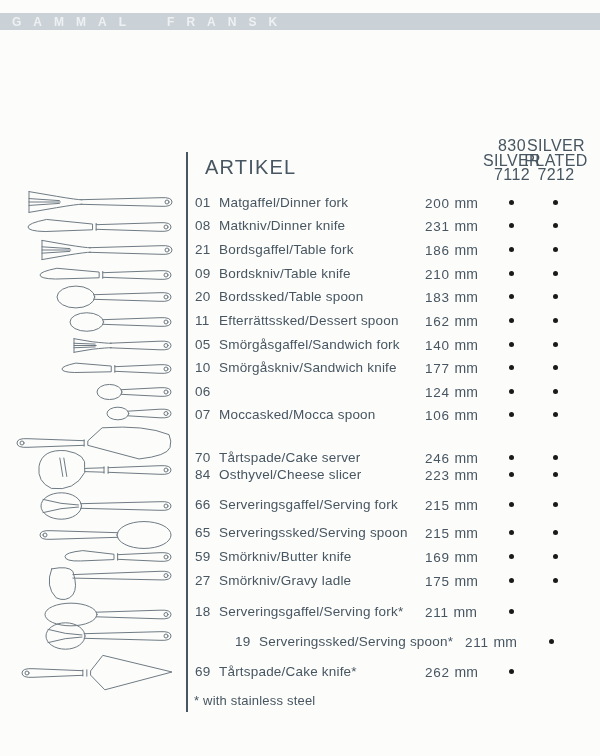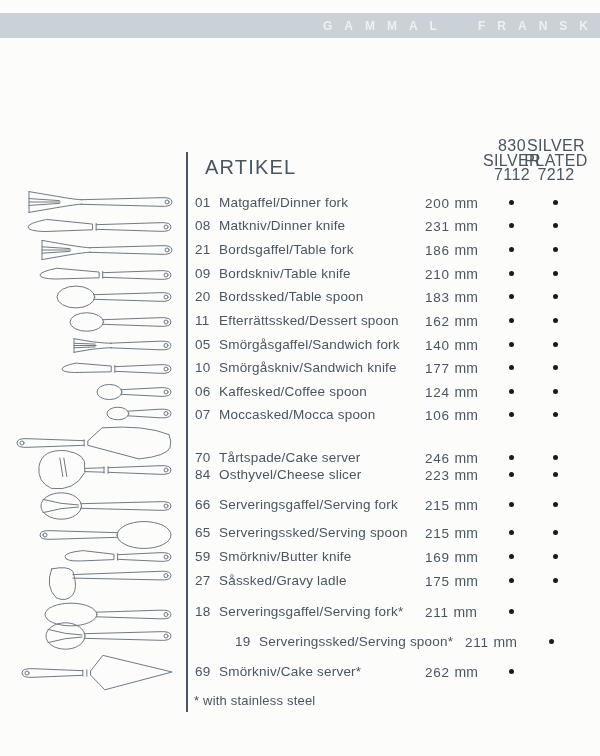--- a/index.html
+++ b/index.html
@@ -3,22 +3,22 @@
 <meta charset="utf-8">
 <style>
   *{box-sizing:border-box;margin:0;padding:0}
   html,body{width:600px;height:756px}
   body{
     position:relative;overflow:hidden;
     background:var(--bg,#fcfcfa);
     font-family:"Liberation Sans",sans-serif;
     color:var(--ink,#475661);
   }
-  .banner{position:absolute;left:0;top:13px;width:600px;height:25px;
-    background:var(--band,#cad1d7);display:flex;align-items:center;justify-content:flex-end}
+  .banner{position:absolute;left:0;top:13px;width:600px;height:17px;
+    background:var(--band,#cad1d7);display:flex;align-items:center;justify-content:flex-start}
   .banner-text{font-size:12px;font-weight:700;letter-spacing:12px;word-spacing:14px;
     color:var(--bandtx,#eef1f3);white-space:nowrap;text-indent:12px}
   .vrule{position:absolute;left:186px;top:152px;width:2px;height:560px;background:var(--ink,#475661)}
   .artikel{position:absolute;left:205px;top:156px;font-size:20px;letter-spacing:1.2px}
   .colhead{position:absolute;top:139px;transform:translateX(-50%);
     text-align:center;font-size:16px;line-height:14.5px;letter-spacing:.4px;white-space:nowrap}
   #ch1{left:512px}
   #ch2{left:556px}
   .row{position:absolute;left:0;width:600px;height:16px;font-size:13.5px;letter-spacing:.2px}
   .row .no{position:absolute;left:195px}
@@ -109,21 +109,20 @@
     </div>
     <div class="row" style="top: 360px;">
       <span class="no">10</span>
       <span class="nm">Smörgåskniv/Sandwich knife</span>
       <span class="sz">177 <span class="unit">mm</span></span>
       <span class="dot d1"></span>
       <span class="dot d2"></span>
     </div>
     <div class="row" style="top: 384px;">
       <span class="no">06</span>
-      <span class="nm">Kaffesked/Coffee spoon</span>
       <span class="sz">124 <span class="unit">mm</span></span>
       <span class="dot d1"></span>
       <span class="dot d2"></span>
     </div>
     <div class="row" style="top: 407px;">
       <span class="no">07</span>
       <span class="nm">Moccasked/Mocca spoon</span>
       <span class="sz">106 <span class="unit">mm</span></span>
       <span class="dot d1"></span>
       <span class="dot d2"></span>
@@ -158,40 +157,40 @@
     </div>
     <div class="row" style="top: 549px;">
       <span class="no">59</span>
       <span class="nm">Smörkniv/Butter knife</span>
       <span class="sz">169 <span class="unit">mm</span></span>
       <span class="dot d1"></span>
       <span class="dot d2"></span>
     </div>
     <div class="row" style="top: 573px;">
       <span class="no">27</span>
-      <span class="nm">Såssked/Gravy ladle</span>
+      <span class="nm">Smörkniv/Gravy ladle</span>
       <span class="sz">175 <span class="unit">mm</span></span>
       <span class="dot d1"></span>
       <span class="dot d2"></span>
     </div>
     <div class="row" style="top: 604px;">
       <span class="no">18</span>
       <span class="nm">Serveringsgaffel/Serving fork*</span>
       <span class="sz">211 <span class="unit">mm</span></span>
       <span class="dot d1"></span>
     </div>
     <div class="row" style="top: 634px; margin-left: 40px;">
       <span class="no">19</span>
       <span class="nm">Serveringssked/Serving spoon*</span>
       <span class="sz">211 <span class="unit">mm</span></span>
       <span class="dot d1"></span>
     </div>
     <div class="row" style="top: 664px;">
       <span class="no">69</span>
-      <span class="nm">Smörkniv/Cake server*</span>
+      <span class="nm">Tårtspade/Cake knife*</span>
       <span class="sz">262 <span class="unit">mm</span></span>
       <span class="dot d1"></span>
     </div>
   </div>
 <div id="illos">
     <div class="illo" style="left: 27px; top: 189px;">
       <svg width="147" height="26" viewBox="0 0 147 26">
         <path d="M2 2.5999999999999996 L29.400000000000002 7.279999999999999 Q49.980000000000004 10.8 54.980000000000004 10.8"></path>
         <path d="M2 23.4 L29.400000000000002 18.72 Q49.980000000000004 15.2 54.980000000000004 15.2"></path>
         <path d="M2 2.5999999999999996 L2 23.4"></path>

